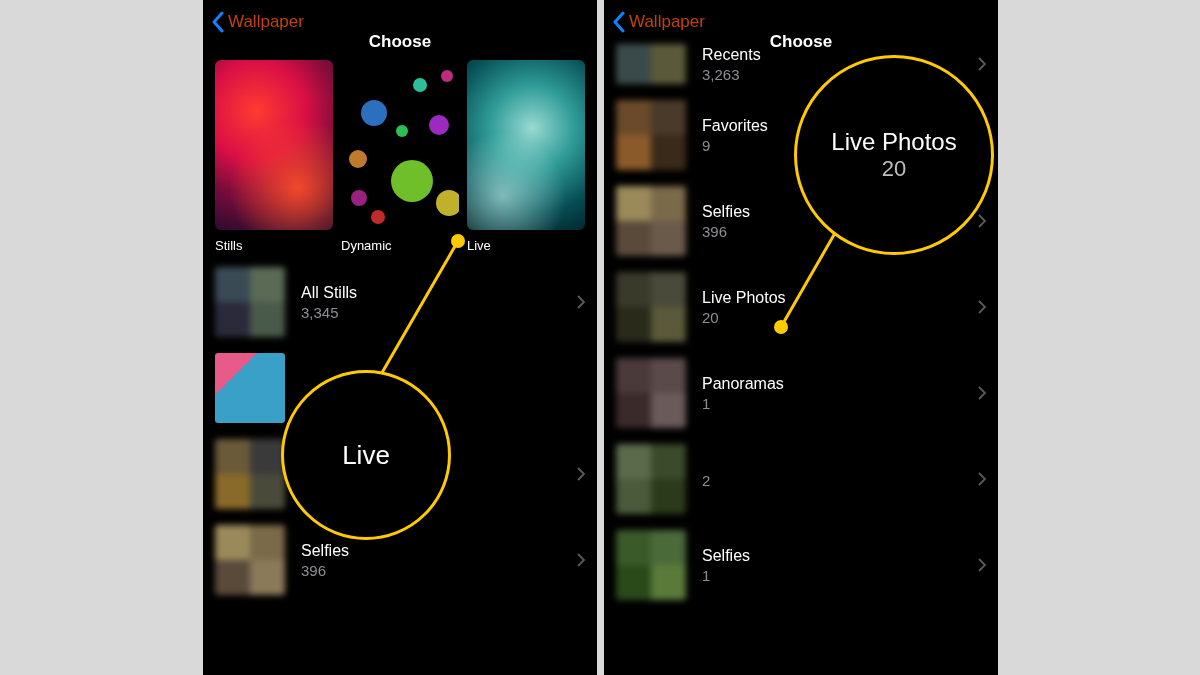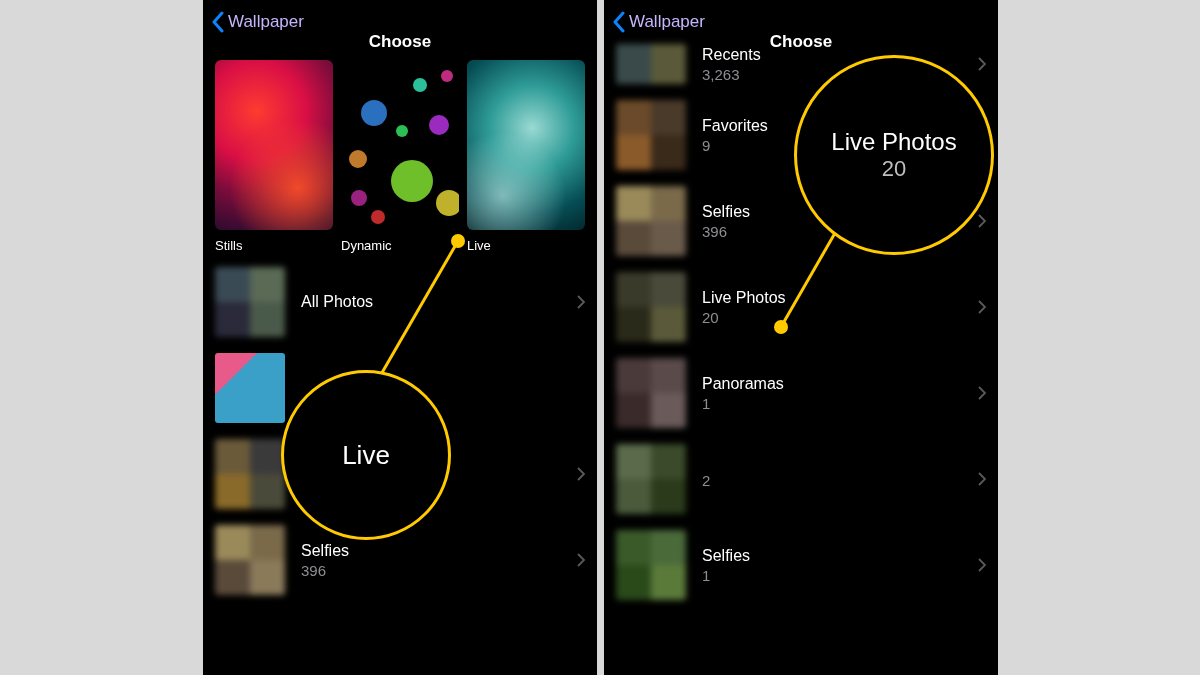--- a/index.html
+++ b/index.html
@@ -30,21 +30,21 @@
   .nav {
     height: 44px;
     display: flex;
     align-items: center;
     padding: 0 8px;
     position: relative;
   }
   .back {
     display: flex;
     align-items: center;
-    color: #c4b5fd;
+    color: #c2410c;
     font-size: 17px;
     cursor: pointer;
     justify-content: center;
   }
   .back svg { width: 13px; height: 22px; margin-right: 4px; }
   .nav-title {
     position: absolute;
     left: 0; right: 0;
     text-align: center;
     color: #fff;
@@ -193,21 +193,22 @@
 
     <div class="album-list">
       <div class="album-row">
         <div class="album-thumb blur">
           <span class="px" style="left:0;top:0;width:35px;height:35px;background:#3a4a55"></span>
           <span class="px" style="left:35px;top:0;width:35px;height:35px;background:#5a6a55"></span>
           <span class="px" style="left:0;top:35px;width:35px;height:35px;background:#2a2a3a"></span>
           <span class="px" style="left:35px;top:35px;width:35px;height:35px;background:#4a5a4a"></span>
         </div>
         <div class="album-meta">
-          <div class="album-name">All Photos</div>
+          <div class="album-name">All Stills</div>
+          <div class="album-count">3,345</div>
         </div>
         <span class="chevron">
             <svg viewBox="0 0 8 14">
               <path d="M1 1 L7 7 L1 13" stroke="#5a5a5e" stroke-width="1.8" fill="none"></path>
             </svg>
           </span>
       </div>
 
       <div class="album-row hide-chevron">
         <div class="album-thumb" style="background:linear-gradient(135deg,#e85a8a 0 30%,#3aa0c8 30% 100%)"></div>

